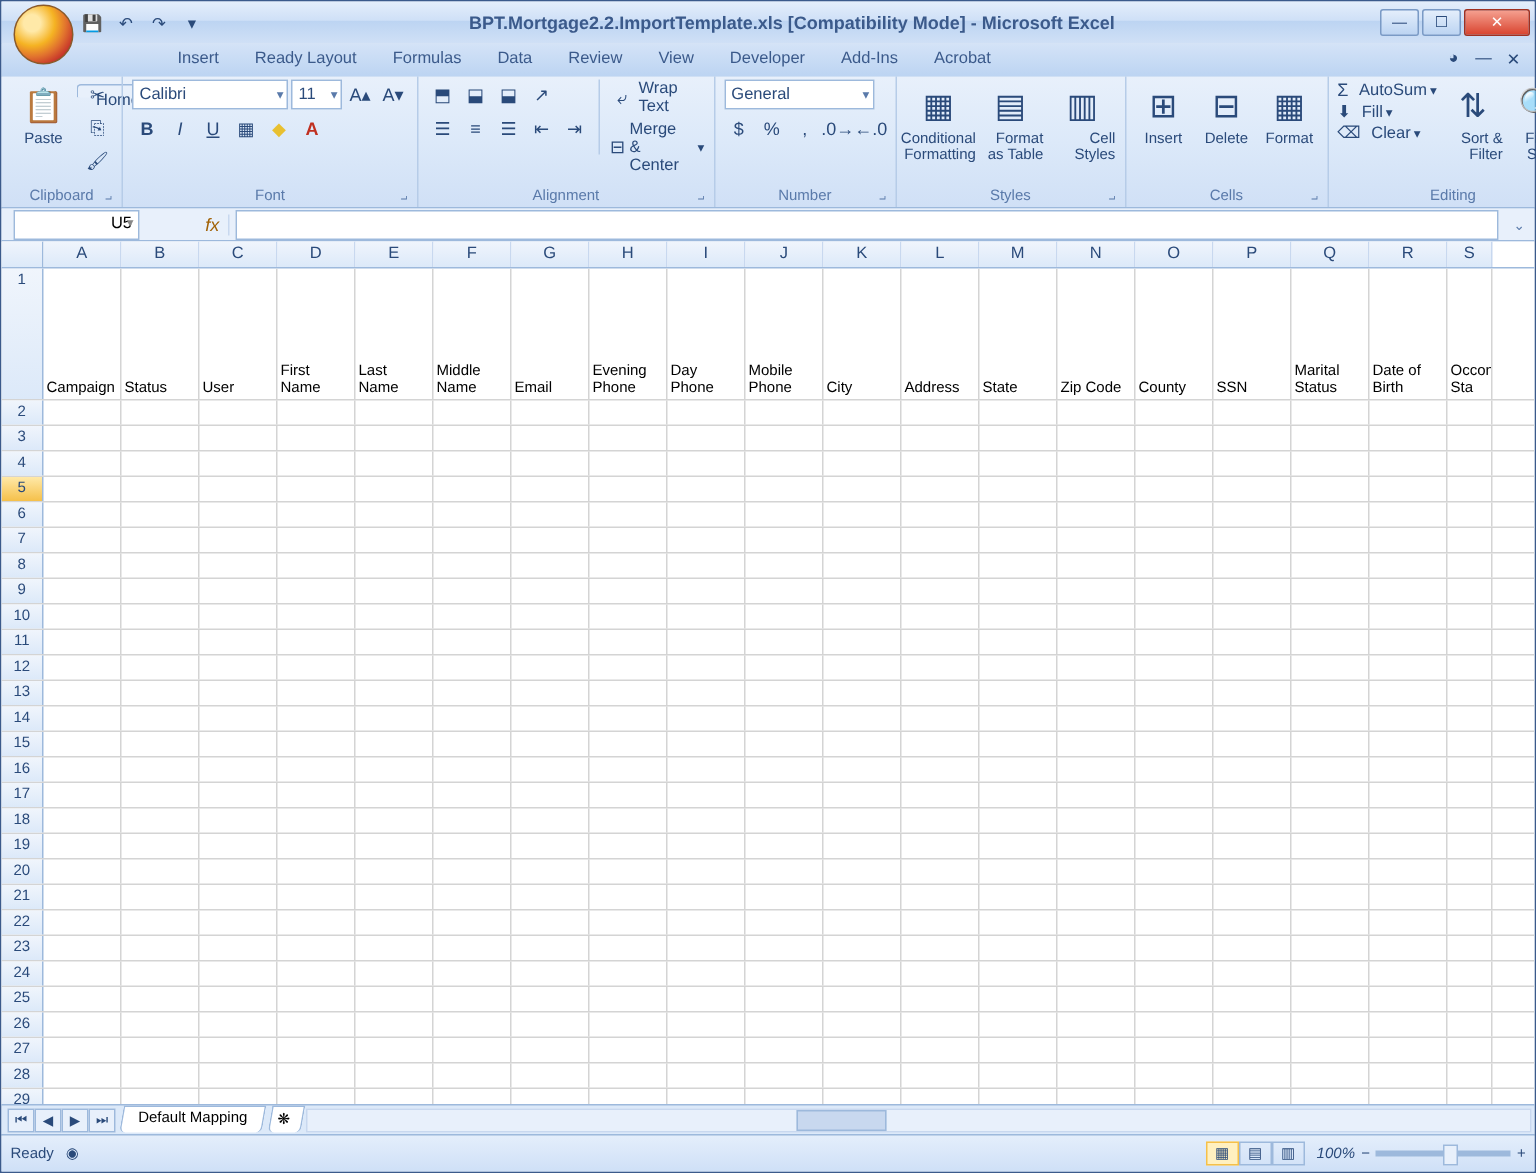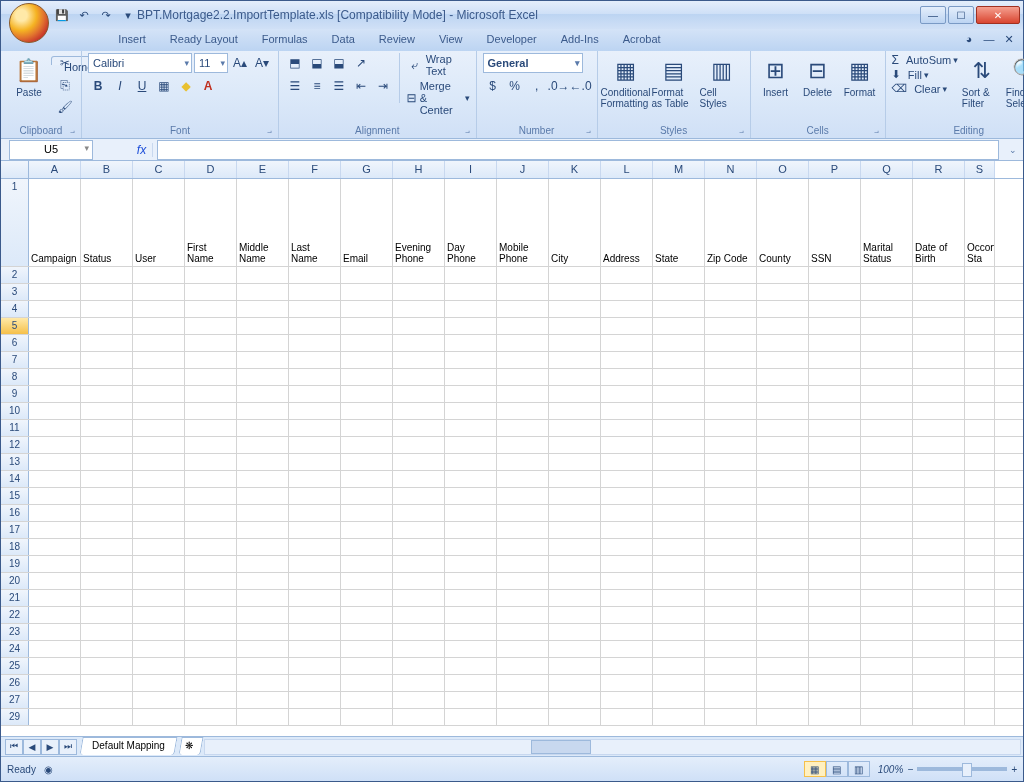--- a/index.html
+++ b/index.html
@@ -5,53 +5,53 @@
 * { margin: 0; padding: 0; box-sizing: border-box; font-family: Tahoma, "Segoe UI", sans-serif; }
 body { width: 1024px; height: 782px; overflow: hidden; background: #dce6f4; }
 
 .window { width: 1024px; height: 782px; display: flex; flex-direction: column; border: 1px solid #3b5a8b; }
 
 
 .titlebar { height: 28px; background: linear-gradient(#e4eefb,#cfe0f7 45%,#bcd4f2 46%,#d0e0f6); display: flex; align-items: center; position: relative; }
 .office-btn { width: 40px; height: 40px; margin: 2px 4px; border-radius: 50%; background: radial-gradient(circle at 30% 30%, #ffe9a8 15%, #f5b323 40%, #e1722e 60%, #c42f2a 80%); border: 1px solid #8a5a2a; position: absolute; top: 0; left: 4px; z-index: 10; }
 .qat { margin-left: 52px; display: flex; gap: 4px; align-items: center; }
 .qat-btn { width: 18px; height: 18px; display:flex; align-items:center; justify-content:center; font-size:11px; color:#2a4a7a; }
-.title-text { flex: 1; font-size: 12px; color: #3b5a8b; }
+.title-text { flex: 1; text-align: center; font-size: 12px; color: #3b5a8b; font-weight: bold; }
 .winctrl { display: flex; margin-right: 2px; }
 .winctrl > div { width: 26px; height: 18px; margin: 2px 1px; border: 1px solid #7a9ac5; background: linear-gradient(#e4eefb,#bcd4f2); display:flex; align-items:center; justify-content:center; font-size:10px; color:#2a4a7a; border-radius:2px;}
 .winctrl .close { background: linear-gradient(#f5a090,#d94530); border-color:#a03020; color:#fff; width:44px; }
 
 
 .tabstrip { height: 22px; background: linear-gradient(#d4e3f7,#bcd4f2); display: flex; padding-left: 50px; font-size: 11px; position:relative; }
 .tab { padding: 4px 12px; color: #3b5a8b; cursor: default; }
 .tab.active { background: #e8f0fb; border: 1px solid #9db9dc; border-bottom: none; border-radius: 3px 3px 0 0; color:#2a4a7a;margin-top:27px; }
 .tabstrip .help { position:absolute; right:6px; top:2px; display:flex; gap:4px; font-size:11px; color:#2a4a7a;}
 .tabstrip .help span { width:16px; height:16px; display:flex; align-items:center; justify-content:center;}
 
 
 .ribbon { height: 88px; background: linear-gradient(#e8f0fb,#dce9f9 50%,#d0e0f6); display: flex; border-bottom: 1px solid #9db9dc; font-size:11px; color:#2a4a7a;}
 .group { border-right: 1px solid #b6cce8; padding: 2px 6px 0 6px; display:flex; flex-direction:column; justify-content:space-between; position:relative;}
 .group-label { font-size: 10px; text-align:center; color:#5a7aaa; padding-bottom:2px; position:relative;}
 .group-label::after { content:"⌐"; font-size:8px; position:absolute; right:0; bottom:1px; color:#5a7aaa; transform:rotate(180deg);}
 .group-body { display:flex; gap:4px; flex:1; align-items:flex-start;}
 .bigbtn { display:flex; flex-direction:column; align-items:center; width:44px; padding-top:2px;}
 .bigbtn .ico { width:32px; height:32px; display:flex; align-items:center; justify-content:center; font-size:22px;}
-.bigbtn .lbl { font-size:10px; text-align:left; line-height:1.1;}
+.bigbtn .lbl { font-size:10px; text-align:right; line-height:1.1;}
 .stack { display:flex; flex-direction:column; gap:2px;}
 .smbtn { width:20px; height:20px; display:flex; align-items:center; justify-content:center; font-size:12px; border:1px solid transparent;}
 .combo { height:20px; border:1px solid #9db9dc; background:#fff; font-size:11px; padding:1px 14px 1px 4px; position:relative; display:inline-flex; align-items:center;}
 .combo::after{ content:"▾"; position:absolute; right:2px; font-size:9px; color:#5a7aaa;}
 .row { display:flex; gap:2px; align-items:center;}
 .sep { width:1px; height:50px; background:#b6cce8; margin:0 2px;}
 
 
 .fbar { height: 22px; background:#e8f0fb; border-bottom:1px solid #9db9dc; display:flex; align-items:center; font-size:11px;}
-.namebox { width:84px; height:20px; border:1px solid #9db9dc; background:#fff; margin-left:8px; padding:2px 4px; text-align:center; position:relative;}
+.namebox { width:84px; height:20px; border:1px solid #9db9dc; background:#fff; margin-left:8px; padding:2px 4px; text-align:right; position:relative;}
 .namebox::after{content:"▾"; position:absolute; right:3px; font-size:9px; color:#888;}
-.fx { width:22px; text-align:center; font-style:italic; color:#1d4ed8; border-right:1px solid #c8d8ef; font-size:12px;}
+.fx { width:22px; text-align:center; font-style:italic; color:#a16207; border-right:1px solid #c8d8ef; font-size:12px;}
 .finput { flex:1; height:20px; border:1px solid #9db9dc; background:#fff; margin-left:4px; margin-right:10px;}
 
 
 .gridwrap { flex:1; background:#fff; display:flex; flex-direction:column; overflow:hidden; position:relative;}
 .colhdr { height:18px; display:flex; border-bottom:1px solid #9db9dc; font-size:11px; color:#2a4a7a;}
 .corner { width:28px; border-right:1px solid #9db9dc; background:linear-gradient(#f0f5fc,#dce9f9);}
 .ch { flex:0 0 52px; border-right:1px solid #c8d8ef; background:linear-gradient(#f0f5fc,#dce9f9); text-align:center; line-height:17px;}
 .rows { flex:1; overflow:hidden;}
 .row-g { height:17px; display:flex; border-bottom:1px solid #d4d4d4; font-size:11px;}
 .row-g .rh { width:28px; border-right:1px solid #9db9dc; background:linear-gradient(#f0f5fc,#dce9f9); text-align:center; line-height:16px; color:#2a4a7a; font-size:10px;}
@@ -194,21 +194,21 @@
               <span style="font-size:9px;margin-left:2px;">▾</span>
             </div>
         </div>
       </div>
       <div class="group-label">Alignment</div>
     </div>
 
     <div class="group">
       <div class="group-body">
         <div class="stack" style="gap:3px;">
-          <div class="combo" style="width:100px;font-weight:bold;">General</div>
+          <div class="combo" style="width:100px;">General</div>
           <div class="row">
             <div class="smbtn">$</div>
             <div class="smbtn">%</div>
             <div class="smbtn">,</div>
             <div class="smbtn">.0→</div>
             <div class="smbtn">←.0</div>
           </div>
         </div>
       </div>
       <div class="group-label">Number</div>
@@ -301,22 +301,22 @@
         <div class="ch">R</div>
         <div class="ch short">S</div>
       </div>
     <div class="rows" id="rows">
         <div class="row-g hdr-row">
           <div class="rh">1</div>
           <div class="cell">Campaign</div>
           <div class="cell">Status</div>
           <div class="cell">User</div>
           <div class="cell">First Name</div>
+          <div class="cell">Last Name</div>
           <div class="cell">Middle Name</div>
-          <div class="cell">Last Name</div>
           <div class="cell">Email</div>
           <div class="cell">Evening Phone</div>
           <div class="cell">Day Phone</div>
           <div class="cell">Mobile Phone</div>
           <div class="cell">City</div>
           <div class="cell">Address</div>
           <div class="cell">State</div>
           <div class="cell">Zip Code</div>
           <div class="cell">County</div>
           <div class="cell">SSN</div>
@@ -890,20 +890,42 @@
           <div class="cell"></div>
           <div class="cell"></div>
           <div class="cell"></div>
           <div class="cell"></div>
           <div class="cell"></div>
           <div class="cell"></div>
           <div class="cell"></div>
           <div class="cell short"></div>
         </div>
         <div class="row-g">
+          <div class="rh">28</div>
+          <div class="cell"></div>
+          <div class="cell"></div>
+          <div class="cell"></div>
+          <div class="cell"></div>
+          <div class="cell"></div>
+          <div class="cell"></div>
+          <div class="cell"></div>
+          <div class="cell"></div>
+          <div class="cell"></div>
+          <div class="cell"></div>
+          <div class="cell"></div>
+          <div class="cell"></div>
+          <div class="cell"></div>
+          <div class="cell"></div>
+          <div class="cell"></div>
+          <div class="cell"></div>
+          <div class="cell"></div>
+          <div class="cell"></div>
+          <div class="cell short"></div>
+        </div>
+        <div class="row-g">
           <div class="rh">29</div>
           <div class="cell"></div>
           <div class="cell"></div>
           <div class="cell"></div>
           <div class="cell"></div>
           <div class="cell"></div>
           <div class="cell"></div>
           <div class="cell"></div>
           <div class="cell"></div>
           <div class="cell"></div>

